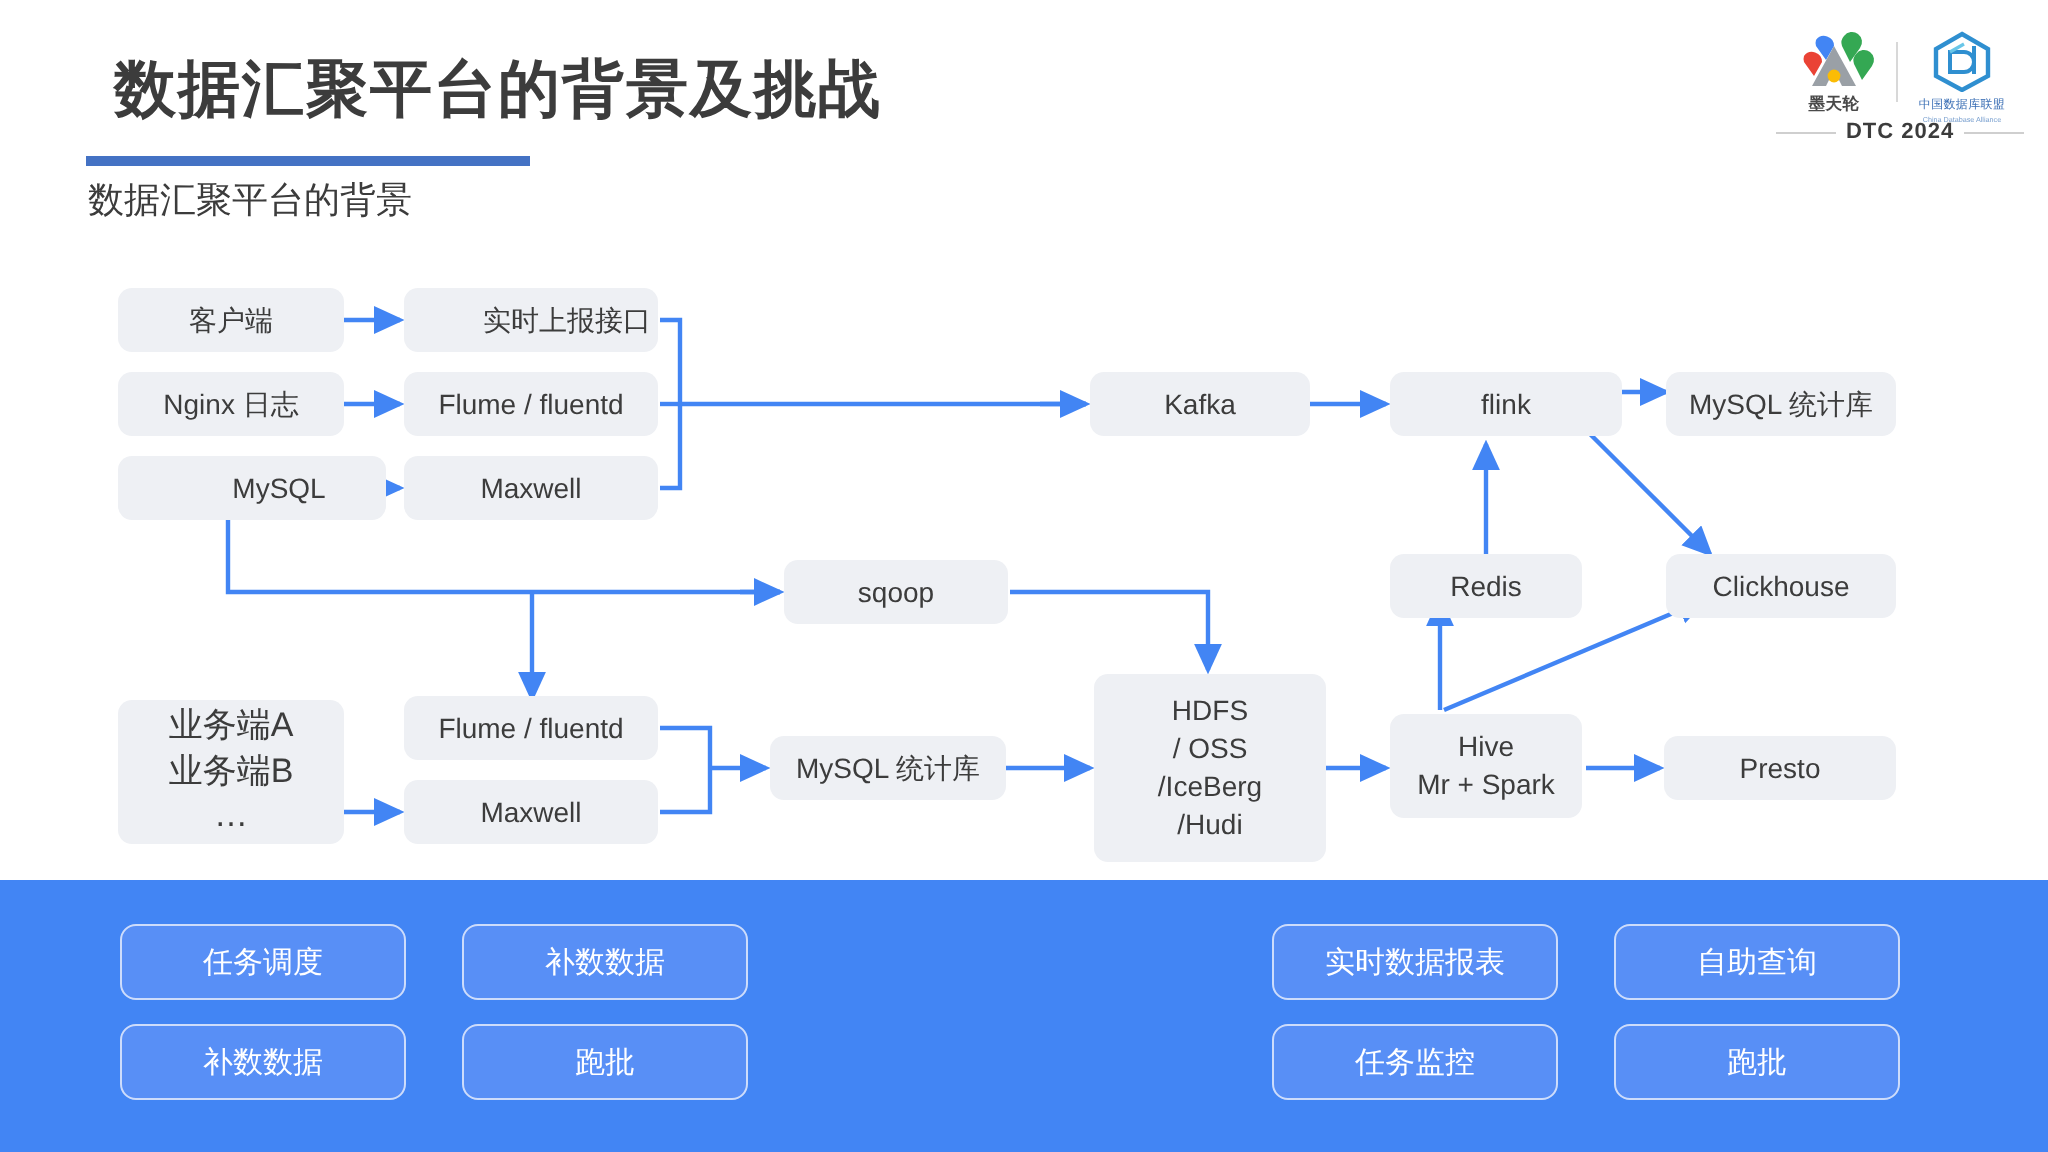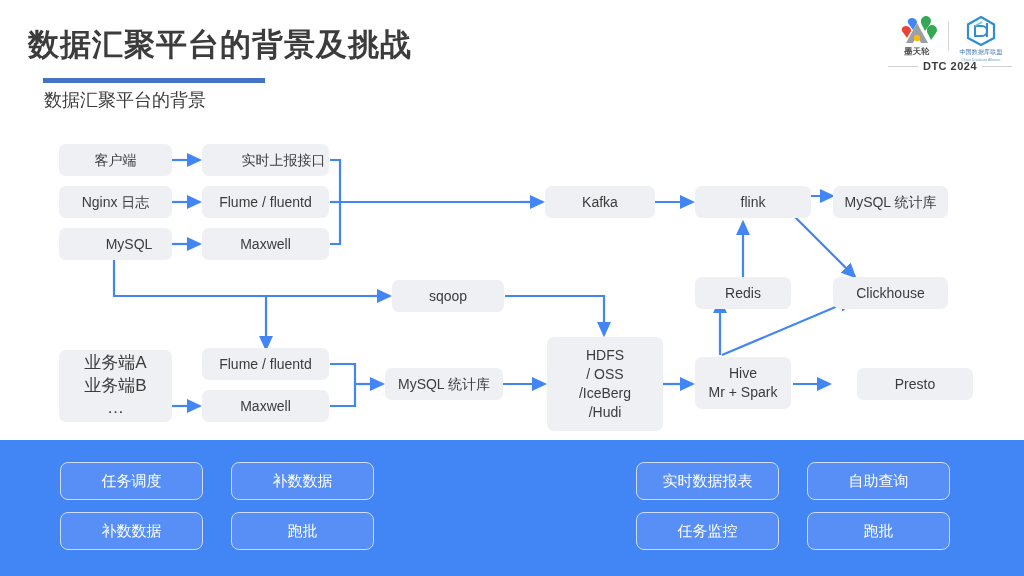--- a/index.html
+++ b/index.html
@@ -6,21 +6,21 @@
   html, body {
     width: 1024px; height: 576px;
     background: #ffffff;
     font-family: "Liberation Sans", "DejaVu Sans", sans-serif;
     overflow: hidden;
   }
   .slide { position: relative; width: 1024px; height: 576px; background: #fff; }
 
   
   .title {
-    position: absolute; left: 28px; top: 24px;
+    position: absolute; left: 57px; top: 24px;
     font-size: 31px; font-weight: bold; color: #3c3c3c;
     letter-spacing: 1px; white-space: nowrap;
   }
   .title-rule {
     position: absolute; left: 43px; top: 78px;
     width: 222px; height: 5px; background: #4472c4;
   }
   .subtitle {
     position: absolute; left: 44px; top: 88px;
     font-size: 18px; color: #3c3c3c; white-space: nowrap;
@@ -149,21 +149,21 @@
       <path d="M720,355 V300"></path>
 
       <path d="M722,355 L852,300"></path>
 
       <path d="M793,384 H830"></path>
     </g>
   </svg>
 
   <div class="node" style="left:59px;  top:186px; width:113px; height:32px;">Nginx 日志</div>
   <div class="node" style="left:59px;  top:144px; width:113px; height:32px;">客户端</div>
-  <div class="node" style="left:59px;  top:228px; width:113px; height:32px;padding-left:27px;">MySQL</div>
+  <div class="node" style="left:59px;  top:228px; width:134px; height:32px;padding-left:27px;">MySQL</div>
 
   <div class="node" style="left:202px; top:144px; width:127px; height:32px;padding-left:36px;">实时上报接口</div>
   <div class="node" style="left:202px; top:186px; width:127px; height:32px;">Flume / fluentd</div>
   <div class="node" style="left:202px; top:228px; width:127px; height:32px;">Maxwell</div>
 
   <div class="node" style="left:545px; top:186px; width:110px; height:32px;">Kafka</div>
   <div class="node" style="left:695px; top:186px; width:116px;  height:32px;">flink</div>
   <div class="node" style="left:833px; top:186px; width:115px; height:32px;">MySQL 统计库</div>
 
   <div class="node" style="left:695px; top:277px; width:96px;  height:32px;">Redis</div>
@@ -177,21 +177,21 @@
   <div class="node" style="left:202px; top:348px; width:127px; height:32px;">Flume / fluentd</div>
   <div class="node" style="left:202px; top:390px; width:127px; height:32px;">Maxwell</div>
 
   <div class="node" style="left:385px; top:368px; width:118px; height:32px;">MySQL 统计库</div>
   <div class="node" style="left:547px; top:337px; width:116px; height:94px;">HDFS
 / OSS
 /IceBerg
 /Hudi</div>
   <div class="node" style="left:695px; top:357px; width:96px;  height:52px;">Hive
 Mr + Spark</div>
-  <div class="node" style="left:832px; top:368px; width:116px; height:32px;margin-left:25px;">Presto</div>
+  <div class="node" style="left:832px; top:368px; width:116px; height:32px;">Presto</div>
 
   <div class="band">
     <div class="chip" style="left:60px;  top:22px; width:143px; height:38px;">任务调度</div>
     <div class="chip" style="left:231px; top:22px; width:143px; height:38px;">补数数据</div>
     <div class="chip" style="left:60px;  top:72px; width:143px; height:38px;">补数数据</div>
     <div class="chip" style="left:231px; top:72px; width:143px; height:38px;">跑批</div>
 
     <div class="chip" style="left:636px; top:22px; width:143px; height:38px;">实时数据报表</div>
     <div class="chip" style="left:807px; top:22px; width:143px; height:38px;">自助查询</div>
     <div class="chip" style="left:636px; top:72px; width:143px; height:38px;">任务监控</div>

